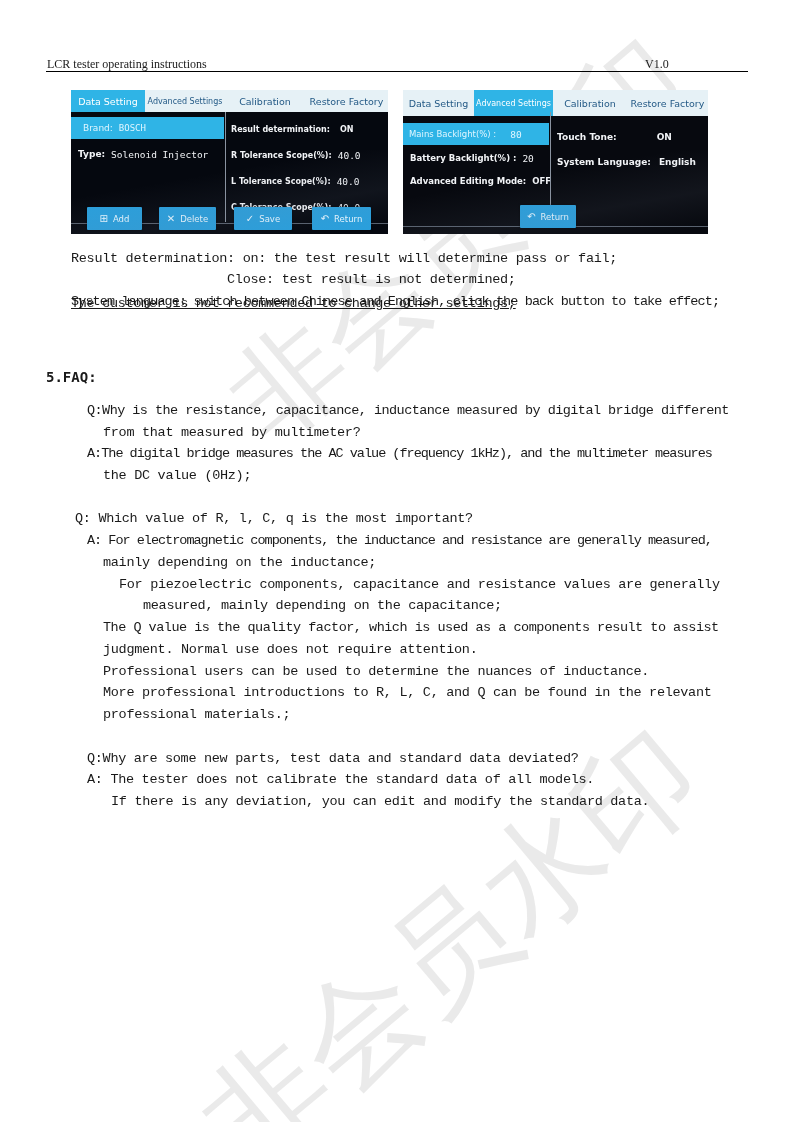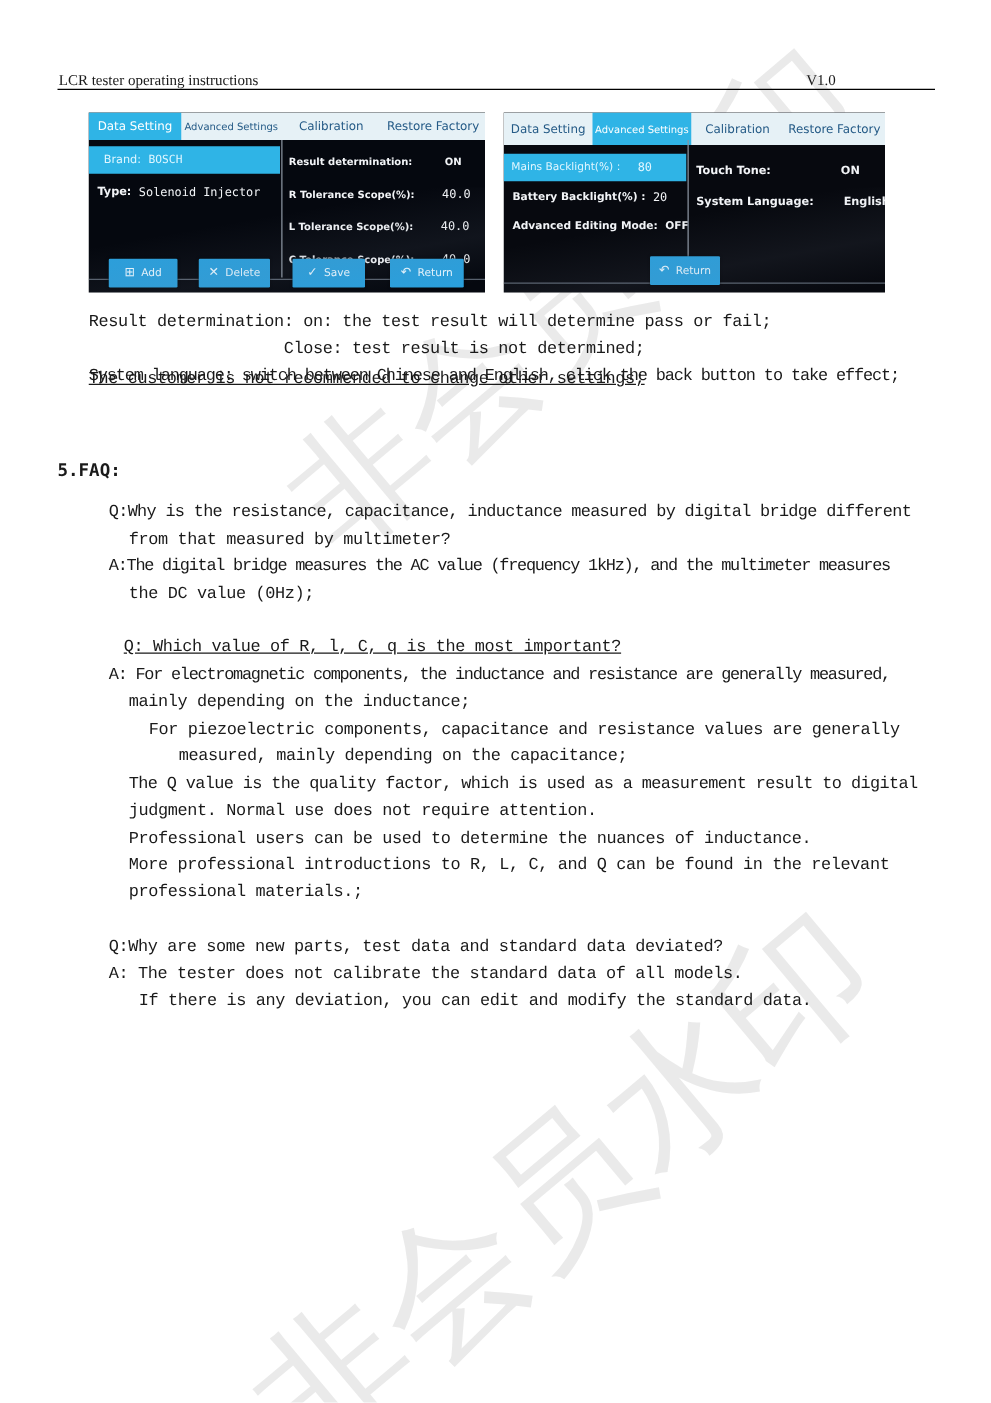--- a/index.html
+++ b/index.html
@@ -33,21 +33,21 @@
   .pane-divider { position:absolute; top:22px; width:1px; background:#8a93a0; }
   .s1 .pane-divider { left:154px; height:110px; }
   .s2 .pane-divider { left:147px; height:110px; }
   .row-sel { position:absolute; left:0; right:0; height:22px; background:#2fb4e6; color:#dff6ff; font-size:9px; display:flex; align-items:center; padding-left:6px; box-sizing:border-box; }
   .row { position:absolute; left:0; right:0; color:#f2f4f7; font-size:9px; font-weight:bold; display:flex; align-items:center; padding-left:7px; box-sizing:border-box; height:18px; white-space:nowrap; }
   .val-serif { font-family:"DejaVu Sans Mono", monospace; font-weight:normal; margin-left:6px; font-size:9.5px; }
   .val-bold { font-weight:bold; margin-left:10px; }
   .right-rows { position:absolute; top:27px; right:0; }
   .s1 .right-rows { left:156px; }
   .s2 .right-rows { left:150px; top:35px; }
-  .rrow { position:absolute; left:4px; right:0; color:#f2f4f7; font-size:8px; font-weight:bold; height:18px; display:flex; align-items:center; white-space:nowrap;gap:16px; }
+  .rrow { position:absolute; left:4px; right:0; color:#f2f4f7; font-size:8px; font-weight:bold; height:18px; display:flex; align-items:center; white-space:nowrap; }
   .hline { position:absolute; left:0; right:0; height:1px; background:#58616e; }
 
   .btnbar { position:absolute; left:0; right:0; bottom:0; height:36px; }
   .dbtn { position:absolute; top:9px; height:23px; background:#2a9fdc; color:#e7f6ff; font-size:8.5px; display:flex; align-items:center; justify-content:center; gap:5px; border-radius:1px; box-shadow:0 0 2px rgba(0,0,0,.6); }
   .dbtn .ic { font-size:10px; }
 
   
   .txt { position:absolute; font-family:"Liberation Mono", monospace; font-size:13.5px; white-space:pre; color:#1a1a1a; letter-spacing:-0.3px; }
   .h-faq { position:absolute; left:46px; top:369px; font-family:"DejaVu Sans Mono", monospace; font-weight:bold; font-size:14px; }
 
@@ -168,26 +168,26 @@
 <div class="txt" style="left:71px; top:294px; letter-spacing:-0.9px;">System language: switch between Chinese and English, click the back button to take effect;</div>
 <div class="txt" style="left:71px; top:296px;text-decoration:underline;">The customer is not recommended to change other settings;</div>
 
 <div class="h-faq">5.FAQ:</div>
 
 <div class="txt" style="left:87px; top:403px; letter-spacing:-0.55px;">Q:Why is the resistance, capacitance, inductance measured by digital bridge different</div>
 <div class="txt" style="left:103px; top:425px;">from that measured by multimeter?</div>
 <div class="txt" style="left:87px; top:446px; letter-spacing:-1.0px;">A:The digital bridge measures the AC value (frequency 1kHz), and the multimeter measures</div>
 <div class="txt" style="left:103px; top:468px;">the DC value (0Hz);</div>
 
-<div class="txt" style="left:99px; top:511px;text-decoration:underline;">Q: Which value of R, l, C, q is the most important?</div>
+<div class="txt" style="left:75px; top:511px;">Q: Which value of R, l, C, q is the most important?</div>
 <div class="txt" style="left:87px; top:533px; letter-spacing:-1.0px;">A: For electromagnetic components, the inductance and resistance are generally measured,</div>
 <div class="txt" style="left:103px; top:555px;">mainly depending on the inductance;</div>
 <div class="txt" style="left:119px; top:577px;">For piezoelectric components, capacitance and resistance values are generally</div>
 <div class="txt" style="left:103px; top:598px;margin-left:40px;">measured, mainly depending on the capacitance;</div>
-<div class="txt" style="left:103px; top:620px; letter-spacing:-0.5px;">The Q value is the quality factor, which is used as a measurement result to digital</div>
+<div class="txt" style="left:103px; top:620px; letter-spacing:-0.5px;">The Q value is the quality factor, which is used as a components result to assist</div>
 <div class="txt" style="left:103px; top:642px;">judgment. Normal use does not require attention.</div>
 <div class="txt" style="left:103px; top:664px;">Professional users can be used to determine the nuances of inductance.</div>
 <div class="txt" style="left:103px; top:685px;">More professional introductions to R, L, C, and Q can be found in the relevant</div>
 <div class="txt" style="left:103px; top:707px;">professional materials.;</div>
 
 <div class="txt" style="left:87px; top:751px;">Q:Why are some new parts, test data and standard data deviated?</div>
 <div class="txt" style="left:87px; top:772px;">A: The tester does not calibrate the standard data of all models.</div>
 <div class="txt" style="left:111px; top:794px;">If there is any deviation, you can edit and modify the standard data.</div>
 
 </body></html>

